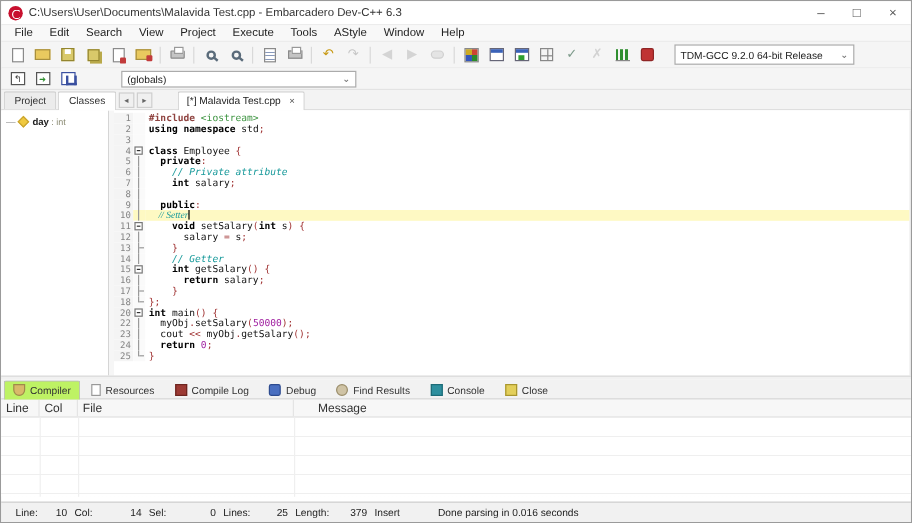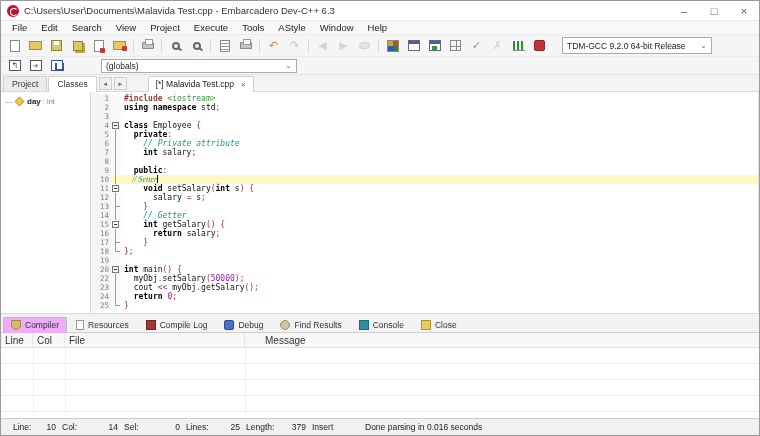--- a/index.html
+++ b/index.html
@@ -110,21 +110,21 @@
   .tk-op { color:#a03333; }
   .tk-pre { font-weight:bold; color:#8f4340; }
   .tk-inc { color:#3d9440; }
   .caret { display:inline-block; width:1px; height:8px; background:#000; vertical-align:-1px; }
 
   
   .hsplit { height:3px; background:#f1f1f1; border-top:1px solid #d9d9d9; cursor:row-resize; flex:0 0 auto; }
   .bottom { flex:0 0 auto; display:flex; flex-direction:column; background:#fff; }
   .btabs { height:17px; background:#f2f2f2; display:flex; align-items:flex-end; padding-left:2px; border-bottom:1px solid #cfcfcf; }
   .btab { display:flex; align-items:center; font-size:8.5px; color:#333; padding:2px 7px; border:1px solid transparent; border-bottom:none; margin-right:1px; }
-  .btab.active { background:#f0abfc; border-color:#bbb; border-radius:2px 2px 0 0; position:relative; top:1px; padding-bottom:3px; }
+  .btab.active { background:#bef264; border-color:#bbb; border-radius:2px 2px 0 0; position:relative; top:1px; padding-bottom:3px; }
   .bk { width:10px; height:10px; margin-right:4px; flex:0 0 auto; }
   .bk-shield { background:#d9b96a; border:1px solid #a08a4a; border-radius:0 0 5px 5px; }
   .bk-page { width:8px; background:#fff; border:1px solid #999; }
   .bk-stack { background:#9c3a34; border:1px solid #6d2520; }
   .bk-debug { background:#4a6fc0; border:1px solid #2d4b8f; border-radius:2px; }
   .bk-find { background:#cfc3a5; border:1px solid #9a8d6a; border-radius:50%; }
   .bk-console { background:#2e8f9e; border:1px solid #1d6b77; }
   .bk-close { background:#e3cf5a; border:1px solid #a8962f; }
   .bheader { height:15px; background:#f7f7f7; border-bottom:1px solid #e0e0e0; display:flex; align-items:center; font-size:10px; color:#333; }
   .bh-cell { padding-left:4px; height:100%; display:flex; align-items:center; border-right:1px solid #e4e4e4; }
@@ -391,25 +391,20 @@
           <span class="gutter-num">17</span>
           <span class="fold f-tee"></span>
           <span class="code-text"><span class="tk-txt">    </span><span class="tk-op">}</span></span>
         </div>
         <div class="code-row">
           <span class="gutter-num">18</span>
           <span class="fold f-end"></span>
           <span class="code-text"><span class="tk-op">};</span></span>
         </div>
         <div class="code-row">
-          <span class="gutter-num">19</span>
-          <span class="fold"></span>
-          <span class="code-text"></span>
-        </div>
-        <div class="code-row">
           <span class="gutter-num">20</span>
           <span class="fold">
             <span class="fold-box"></span>
           </span>
           <span class="code-text"><span class="tk-kw">int</span><span class="tk-txt"> main</span><span class="tk-op">()</span><span class="tk-txt"> </span><span class="tk-op">{</span></span>
         </div>
         <div class="code-row">
           <span class="gutter-num">22</span>
           <span class="fold f-line"></span>
           <span class="code-text"><span class="tk-txt">  myObj</span><span class="tk-op">.</span><span class="tk-txt">setSalary</span><span class="tk-op">(</span><span class="tk-num">50000</span><span class="tk-op">);</span></span>

